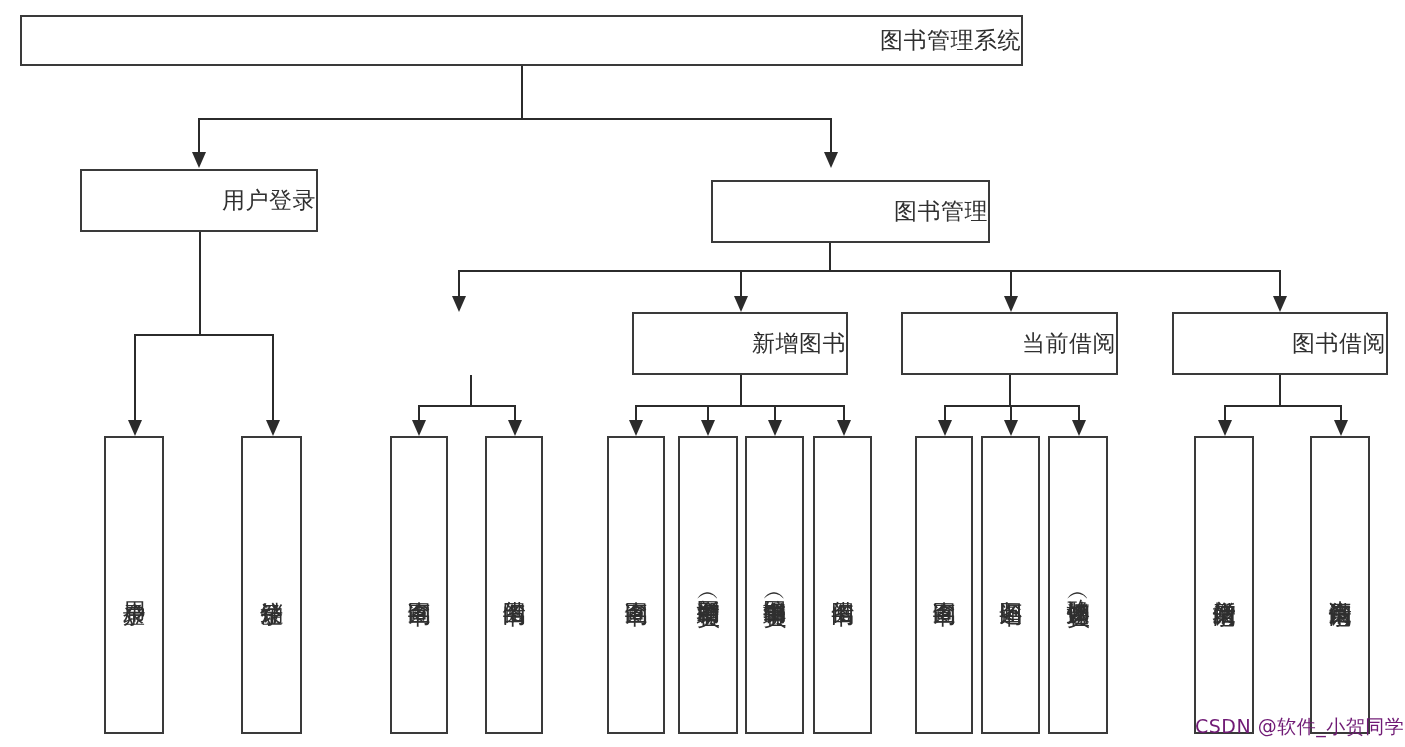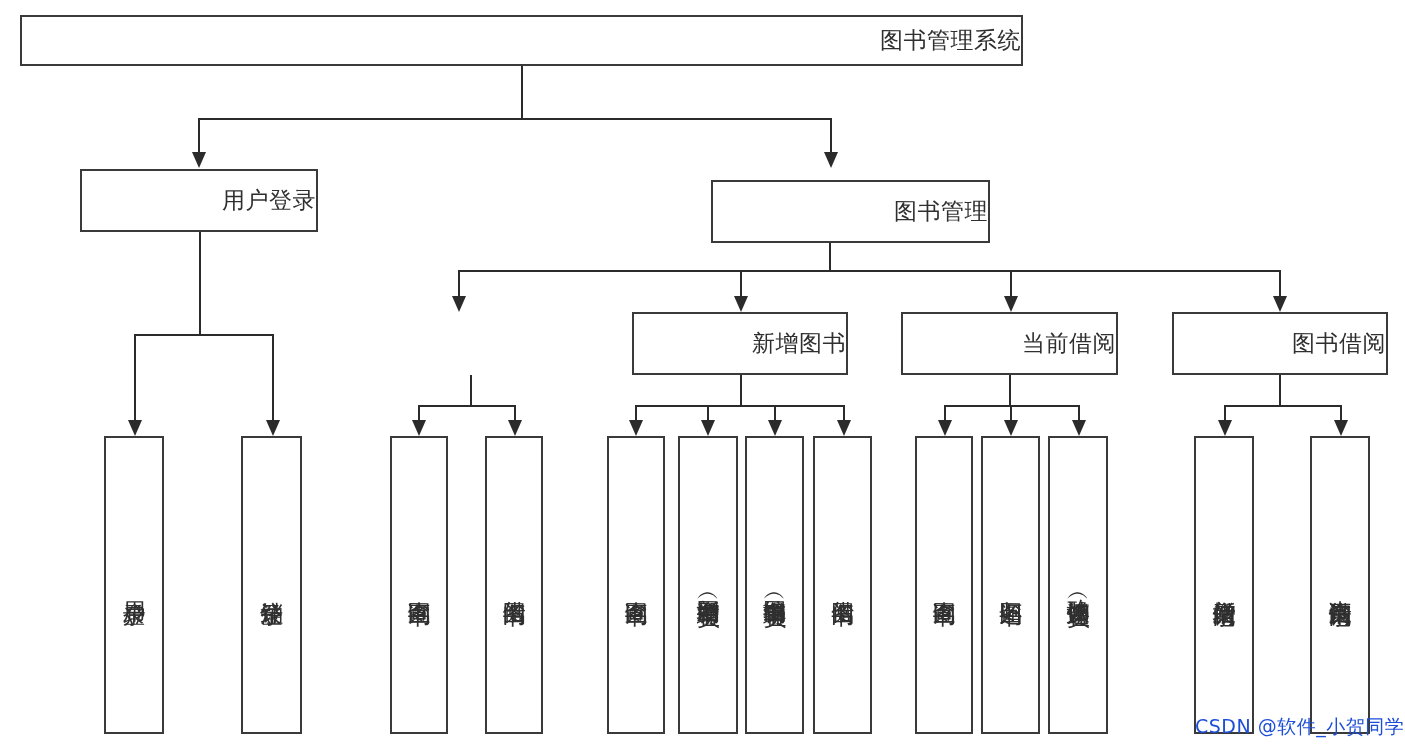--- a/index.html
+++ b/index.html
@@ -177,14 +177,14 @@
     </div>
     <div class="node vert" style="left: 1048px; top: 436px; width: 60px; height: 298px;">
       <span class="label">确认归还（管理员）</span>
     </div>
     <div class="node vert" style="left: 1194px; top: 436px; width: 60px; height: 298px;">
       <span class="label">新增借阅记录</span>
     </div>
     <div class="node vert" style="left: 1310px; top: 436px; width: 60px; height: 298px;">
       <span class="label">查询借阅记录</span>
     </div>
-    <div id="watermark" style="left: 1195px; top: 714px; color: #1d4ed8;">CSDN @软件_小贺同学</div>
+    <div id="watermark" style="left: 1195px; top: 714px; color: #701a75;">CSDN @软件_小贺同学</div>
   </div>
 
 </body></html>

